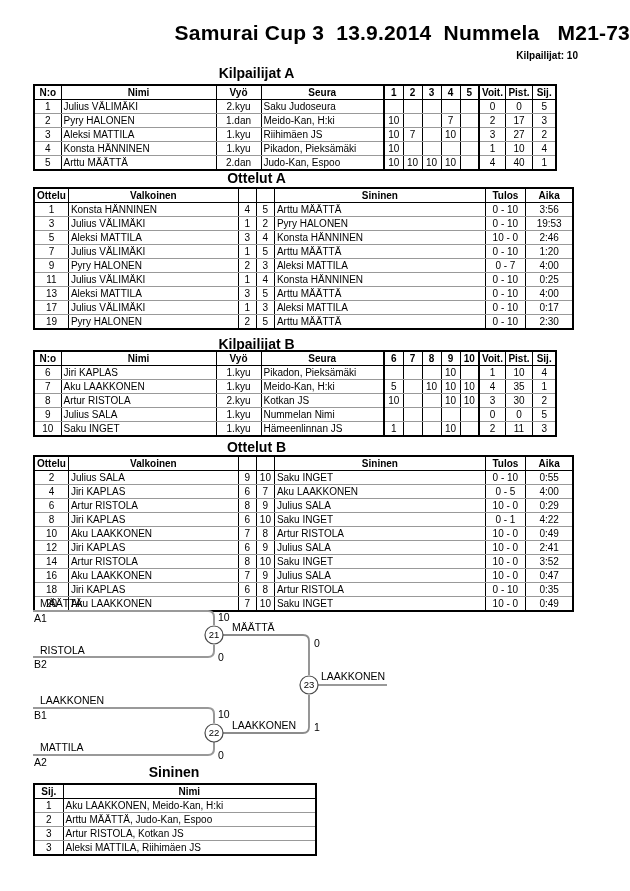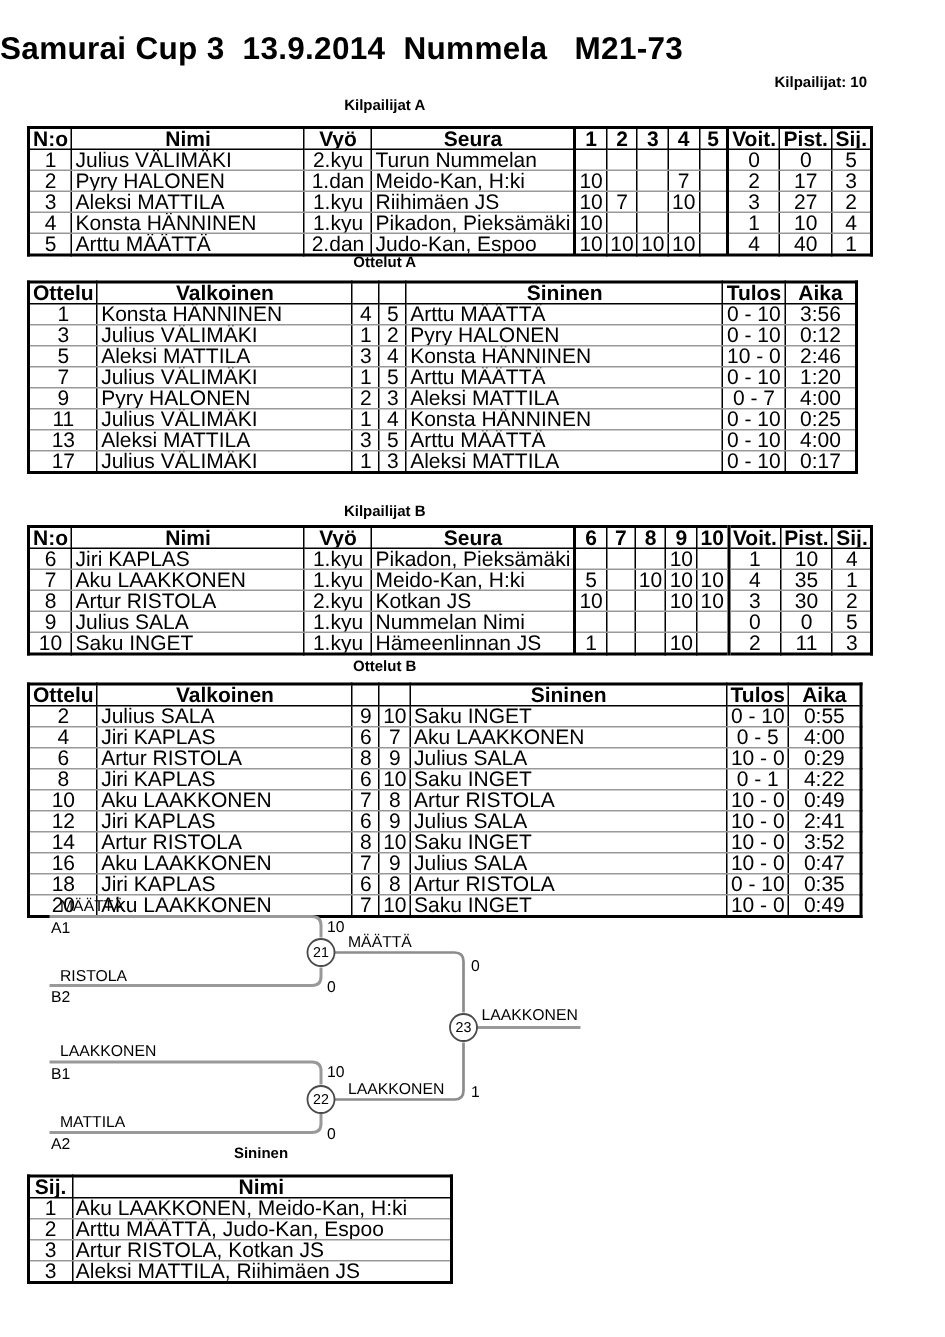--- a/index.html
+++ b/index.html
@@ -1,37 +1,37 @@
 <!DOCTYPE html>
 <html><head>
 <meta charset="utf-8">
 <style>
   html,body { margin:0; padding:0; background:#fff; }
   .page {
     position:relative; width:630px; height:891px; background:#ffffff;
     font-family:"Liberation Sans", sans-serif; color:#000; overflow:hidden;
   }
   .title {
-    position:absolute; top:21px; left:0; width:630px; text-align:left;
+    position:absolute; top:21px; left:0; width:630px; text-align:right;
     font-size:21px; font-weight:bold; white-space:pre; letter-spacing:0.2px;
   }
   .note {
     position:absolute; top:50px; left:0; width:578px; text-align:right;
     font-size:10px; font-weight:bold;
   }
-  .sec { position:absolute; font-size:10px; font-weight:bold; text-align:center; }
+  .sec { position:absolute; font-size:14px; font-weight:bold; text-align:center; }
   #h-ka { top:65px;  left:33px; width:447px; }
   #h-oa { top:170px; left:33px; width:447px; }
   #h-kb { top:336px; left:33px; width:447px; }
   #h-ob { top:439px; left:33px; width:447px; }
   #h-tu { top:764px; left:33px; width:282px; }
 
   table.tbl {
-    position:absolute; left:18px; border-collapse:collapse; table-layout:fixed;
-    font-size:14px; border:2px solid #000;
+    position:absolute; left:33px; border-collapse:collapse; table-layout:fixed;
+    font-size:10px; border:2px solid #000;
   }
   #t-ka { top:84px; }  #t-oa { top:187px; }
   #t-kb { top:350px; } #t-ob { top:455px; }
   #t-tu { top:783px; }
   .tbl th, .tbl td {
     border:1px solid #000; border-top-color:#999; border-bottom-color:#999;
     height:13px; padding:0 2px; white-space:nowrap; overflow:hidden;
     font-weight:normal; line-height:13px;
   }
   .tbl thead th { font-weight:bold; border-bottom-color:#000; border-top-color:#000; }
@@ -90,21 +90,21 @@
         <th class="c tight">Pist.</th>
         <th class="c tight">Sij.</th>
       </tr>
     </thead>
     <tbody>
 
         <tr>
           <td class="c">1</td>
           <td class="l">Julius VÄLIMÄKI</td>
           <td class="c">2.kyu</td>
-          <td class="l">Turun Nummelan</td>
+          <td class="l">Saku Judoseura</td>
           <td class="c gs"></td>
           <td class="c"></td>
           <td class="c"></td>
           <td class="c"></td>
           <td class="c"></td>
           <td class="c gv">0</td>
           <td class="c">0</td>
           <td class="c">5</td>
         </tr>
 
@@ -205,21 +205,21 @@
           <td class="c">3:56</td>
         </tr>
 
         <tr>
           <td class="c">3</td>
           <td class="l">Julius VÄLIMÄKI</td>
           <td class="c">1</td>
           <td class="c">2</td>
           <td class="l">Pyry HALONEN</td>
           <td class="c">0 - 10</td>
-          <td class="c">0:12</td>
+          <td class="c">19:53</td>
         </tr>
 
         <tr>
           <td class="c">5</td>
           <td class="l">Aleksi MATTILA</td>
           <td class="c">3</td>
           <td class="c">4</td>
           <td class="l">Konsta HÄNNINEN</td>
           <td class="c">10 - 0</td>
           <td class="c">2:46</td>
@@ -269,20 +269,29 @@
         <tr>
           <td class="c">17</td>
           <td class="l">Julius VÄLIMÄKI</td>
           <td class="c">1</td>
           <td class="c">3</td>
           <td class="l">Aleksi MATTILA</td>
           <td class="c">0 - 10</td>
           <td class="c">0:17</td>
         </tr>
 
+        <tr>
+          <td class="c">19</td>
+          <td class="l">Pyry HALONEN</td>
+          <td class="c">2</td>
+          <td class="c">5</td>
+          <td class="l">Arttu MÄÄTTÄ</td>
+          <td class="c">0 - 10</td>
+          <td class="c">2:30</td>
+        </tr>
       </tbody>
   </table>
 
   <div class="sec" id="h-kb">Kilpailijat B</div>
 
   <table class="tbl" id="t-kb">
     <colgroup>
       <col style="width:27px">
         <col style="width:155px">
         <col style="width:45px">

